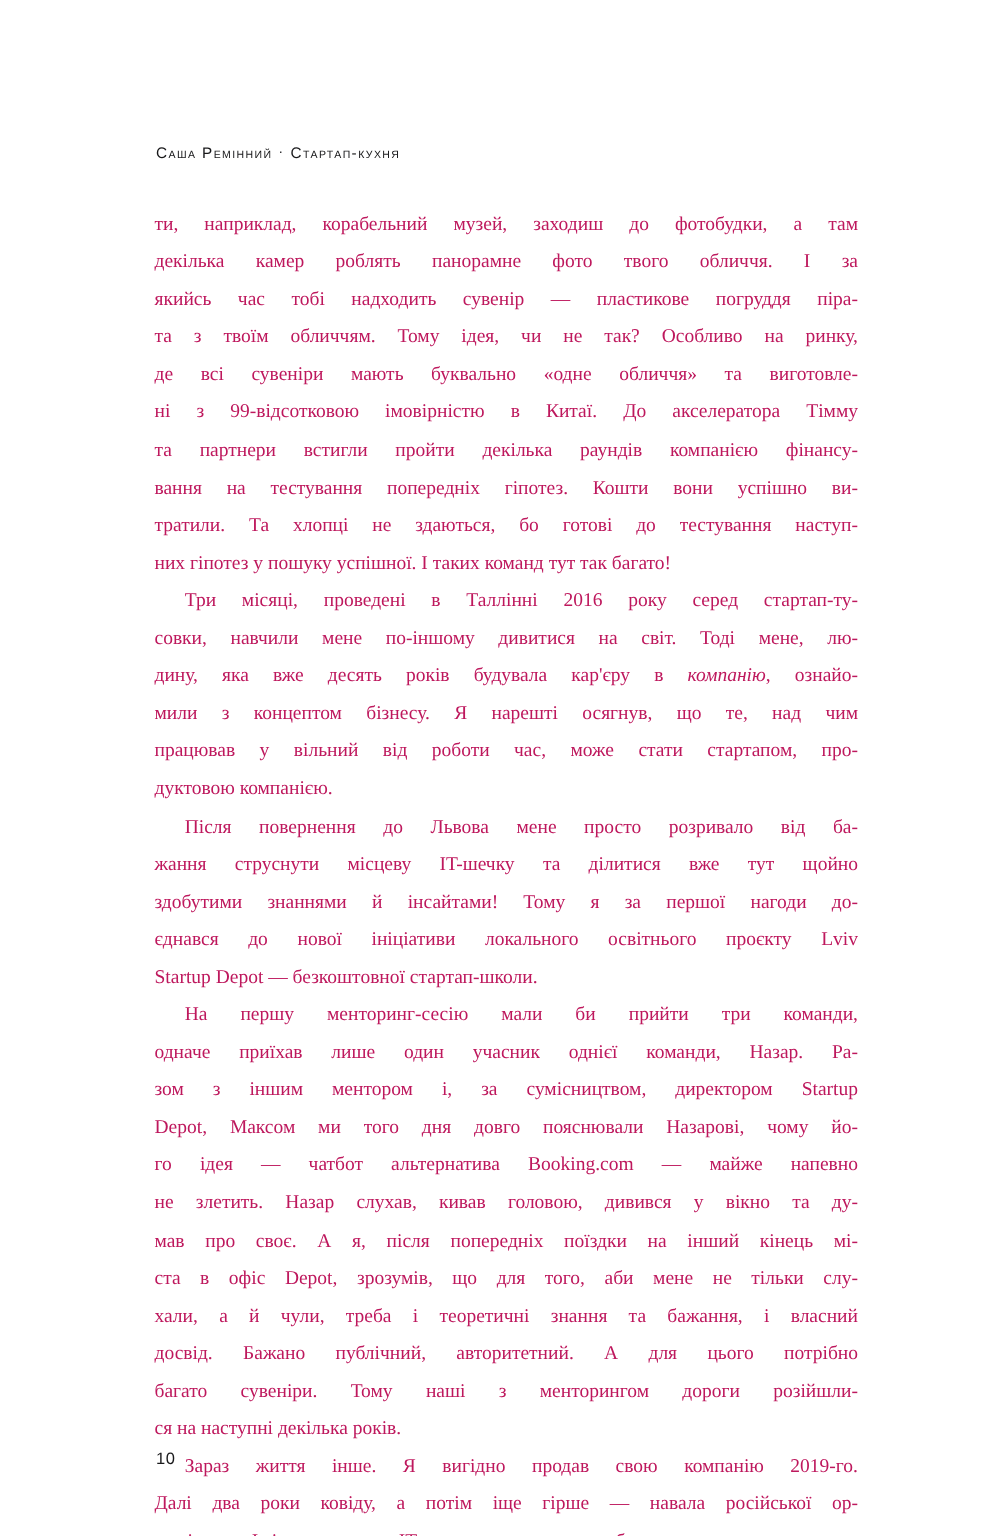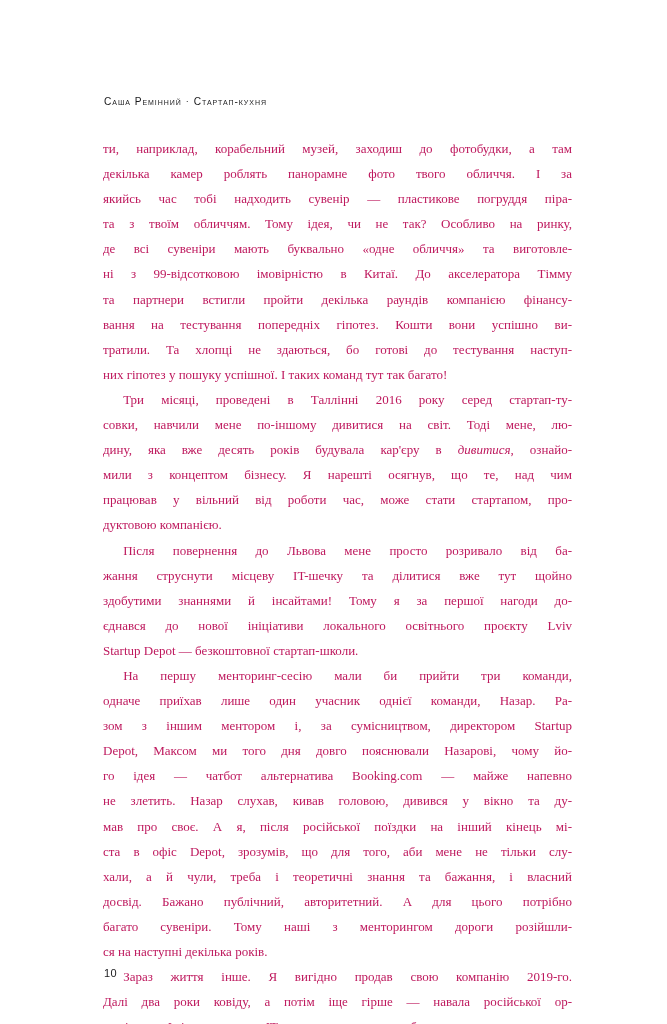--- a/index.html
+++ b/index.html
@@ -108,40 +108,40 @@
         <span class="line">де всі сувеніри мають буквально «одне обличчя» та виготовле-</span>
         <span class="line">ні з 99-відсотковою імовірністю в Китаї. До акселератора Тімму</span>
         <span class="line">та партнери встигли пройти декілька раундів компанією фінансу-</span>
         <span class="line">вання на тестування попередніх гіпотез. Кошти вони успішно ви-</span>
         <span class="line">тратили. Та хлопці не здаються, бо готові до тестування наступ-</span>
         <span class="line last">них гіпотез у пошуку успішної. І таких команд тут так багато!</span>
       </p>
       <p>
         <span class="line first-of-par">Три місяці, проведені в Таллінні 2016 року серед стартап-ту-</span>
         <span class="line">совки, навчили мене по-іншому дивитися на світ. Тоді мене, лю-</span>
-        <span class="line">дину, яка вже десять років будувала кар'єру в <i>дивитися</i>, ознайо-</span>
+        <span class="line">дину, яка вже десять років будувала кар'єру в <i>компанію</i>, ознайо-</span>
         <span class="line">мили з концептом бізнесу. Я нарешті осягнув, що те, над чим</span>
         <span class="line">працював у вільний від роботи час, може стати стартапом, про-</span>
         <span class="line last">дуктовою компанією.</span>
       </p>
       <p>
         <span class="line first-of-par">Після повернення до Львова мене просто розривало від ба-</span>
         <span class="line">жання струснути місцеву IT-шечку та ділитися вже тут щойно</span>
         <span class="line">здобутими знаннями й інсайтами! Тому я за першої нагоди до-</span>
         <span class="line">єднався до нової ініціативи локального освітнього проєкту Lviv</span>
         <span class="line last">Startup Depot — безкоштовної стартап-школи.</span>
       </p>
       <p>
         <span class="line first-of-par">На першу менторинг-сесію мали би прийти три команди,</span>
         <span class="line">одначе приїхав лише один учасник однієї команди, Назар. Ра-</span>
         <span class="line">зом з іншим ментором і, за сумісництвом, директором Startup</span>
         <span class="line">Depot, Максом ми того дня довго пояснювали Назарові, чому йо-</span>
         <span class="line">го ідея — чатбот альтернатива Booking.com — майже напевно</span>
         <span class="line">не злетить. Назар слухав, кивав головою, дивився у вікно та ду-</span>
-        <span class="line">мав про своє. А я, після російської поїздки на інший кінець мі-</span>
+        <span class="line">мав про своє. А я, після попередніх поїздки на інший кінець мі-</span>
         <span class="line">ста в офіс Depot, зрозумів, що для того, аби мене не тільки слу-</span>
         <span class="line">хали, а й чули, треба і теоретичні знання та бажання, і власний</span>
         <span class="line">досвід. Бажано публічний, авторитетний. А для цього потрібно</span>
         <span class="line">багато сувеніри. Тому наші з менторингом дороги розійшли-</span>
         <span class="line last">ся на наступні декілька років.</span>
       </p>
       <p>
         <span class="line first-of-par">Зараз життя інше. Я вигідно продав свою компанію 2019-го.</span>
         <span class="line">Далі два роки ковіду, а потім іще гірше — навала російської ор-</span>
         <span class="line last">ди зі сходу. І ті, хто працює з IT, виявились одними з небагатьох,</span>

